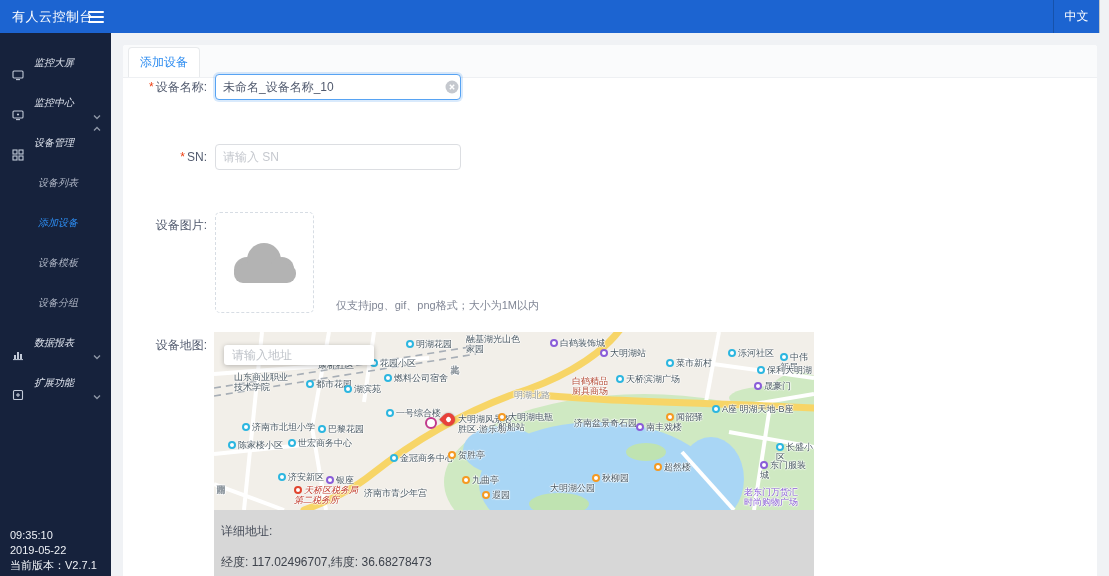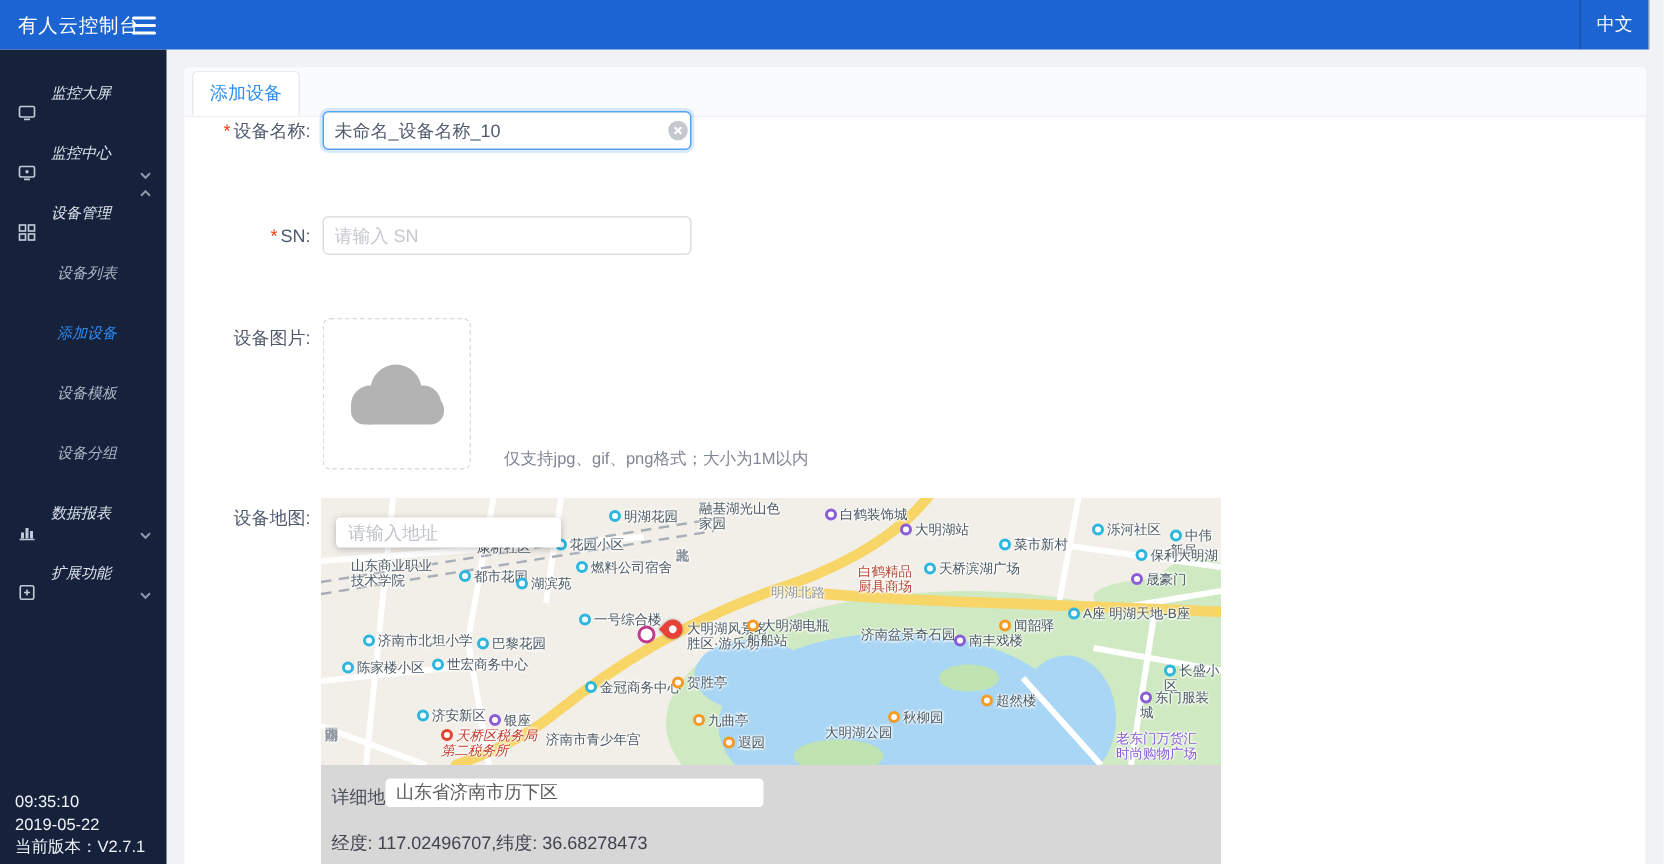--- a/index.html
+++ b/index.html
@@ -307,17 +307,16 @@
         </div>
       <span class="metro"></span>
       <div class="pin">
           <i></i>
         </div>
       <input class="map-search" placeholder="请输入地址" style="">
     </div>
 
     <div class="geo-panel">
       <span class="glbl">详细地址:</span>
-      <input class="addr-input" value="山东省济南市历下区" style="">
       <div class="coords">经度: 117.02496707,纬度: 36.68278473</div>
     </div>
   </div>
 </div>
 
 </body></html>

